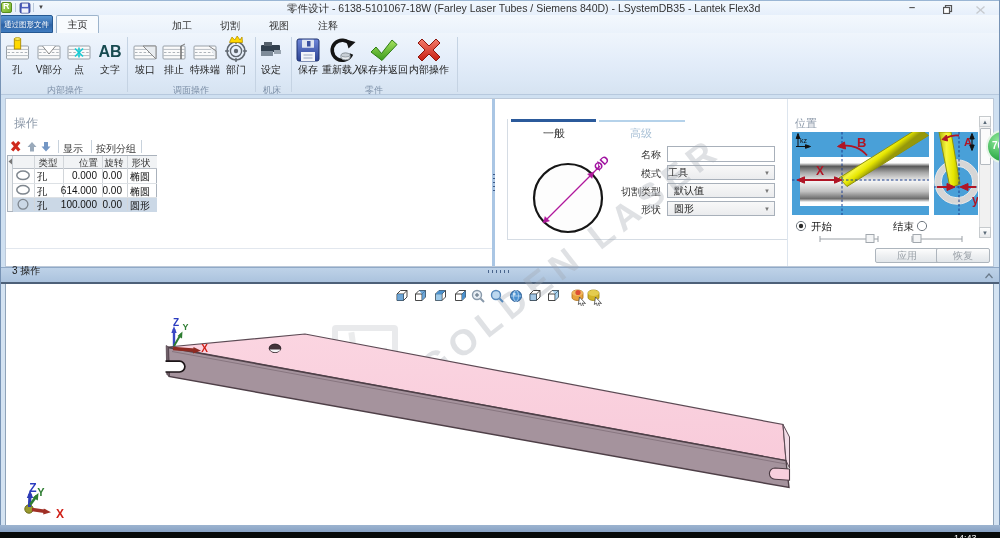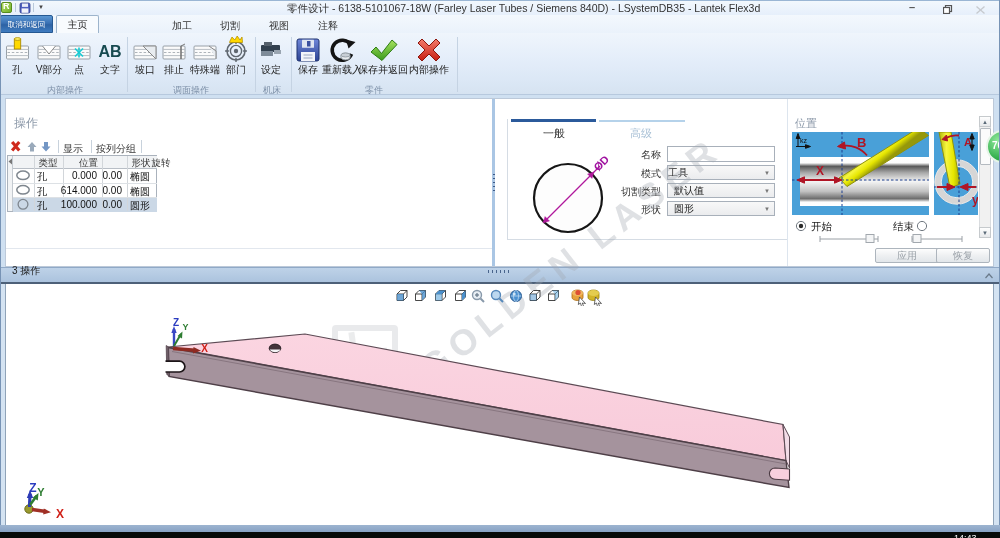--- a/index.html
+++ b/index.html
@@ -29,21 +29,21 @@
       <rect x="0.5" y="2.5" width="6" height="6" fill="#fff" stroke="#555" stroke-width="1.2"></rect>
     </svg>
 <svg class="abs" style="left:976px;top:6px;" width="9" height="8" viewBox="0 0 9 8">
       <g stroke="#c6cacf" stroke-width="1.3">
         <line x1="0.5" y1="0.5" x2="8.5" y2="7.5"></line>
         <line x1="8.5" y1="0.5" x2="0.5" y2="7.5"></line>
       </g>
     </svg>
 
 <div class="abs" style="left:0;top:15px;width:1000px;height:18px;background:linear-gradient(#f3f8fd,#eaf2fb);"></div>
-<div class="abs" style="left:0;top:15px;width:53px;height:18px;background:linear-gradient(#5a96d2,#3a71b4 45%,#2d62a4 55%,#3f7cc0);border:1px solid #255892;border-radius:2px 2px 0 0;color:#fff;font-size:7.5px;text-align:center;line-height:17px;overflow:hidden;">取消和返回</div>
+<div class="abs" style="left:0;top:15px;width:53px;height:18px;background:linear-gradient(#5a96d2,#3a71b4 45%,#2d62a4 55%,#3f7cc0);border:1px solid #255892;border-radius:2px 2px 0 0;color:#fff;font-size:7.5px;text-align:center;line-height:17px;overflow:hidden;">通过图形文件</div>
 <div class="abs" style="left:56px;top:15px;width:43px;height:18px;background:#f8fbfe;border:1px solid #9db4cc;border-bottom:none;border-radius:2px 2px 0 0;font-size:10px;color:#222;text-align:center;line-height:18px;">主页</div>
 <div class="lbl" style="left:109px;top:19px;font-size:10px;color:#333;margin-top:28px;">2D绘图</div>
 <div class="lbl" style="left:172px;top:19px;font-size:10px;color:#333;">加工</div>
 <div class="lbl" style="left:220px;top:19px;font-size:10px;color:#333;">切割</div>
 <div class="lbl" style="left:269px;top:19px;font-size:10px;color:#333;">视图</div>
 <div class="lbl" style="left:318px;top:19px;font-size:10px;color:#333;">注释</div>
 
 <div id="ribbon" class="abs" style="left:0;top:33px;width:1000px;height:62px;background:linear-gradient(#eff5fc,#e5eefa 40%,#dce8f6 75%,#d6e3f1);border-bottom:1px solid #b7c9de;"></div>
 <div class="abs" style="left:127px;top:37px;width:1px;height:55px;background:#c5d3e3;"></div>
 <div class="abs" style="left:255px;top:37px;width:1px;height:55px;background:#c5d3e3;"></div>
@@ -181,21 +181,21 @@
 
 <div class="abs" style="left:7px;top:155px;width:150px;height:57px;border:1px solid #aab2bc;"></div>
 <div class="abs" style="left:8px;top:156px;width:149px;height:12.5px;background:#f1f3f5;border-bottom:1px solid #b8bec6;"></div>
 <div class="abs" style="left:8px;top:156px;width:4.5px;height:55px;background:#f1f3f5;border-right:1px solid #c4cad0;"></div>
 <div class="abs" style="left:12.5px;top:197px;width:144.5px;height:14.5px;background:#cbd8e6;"></div>
 <svg class="abs" style="left:8px;top:158px;" width="5" height="7" viewBox="0 0 5 7">
       <path d="M4,0.5 L0.5,3.5 L4,6.5 Z" fill="#777"></path>
     </svg>
 <div class="lbl" style="left:48px;top:157px;font-size:9.5px;color:#333;transform:translateX(-50%);">类型</div>
 <div class="lbl" style="right:902px;top:157px;font-size:9.5px;color:#333;">位置</div>
-<div class="lbl" style="left:114px;top:157px;font-size:9.5px;color:#333;transform:translateX(-50%);margin-left:47px;">旋转</div>
+<div class="lbl" style="left:114px;top:157px;font-size:9.5px;color:#333;transform:translateX(-50%);">旋转</div>
 <div class="lbl" style="left:141px;top:157px;font-size:9.5px;color:#333;transform:translateX(-50%);">形状</div>
 <div class="abs" style="left:33.5px;top:156px;width:1px;height:55px;background:#d2d6da;"></div>
 <div class="abs" style="left:62.5px;top:156px;width:1px;height:55px;background:#d2d6da;"></div>
 <div class="abs" style="left:101.5px;top:156px;width:1px;height:55px;background:#d2d6da;"></div>
 <div class="abs" style="left:126.5px;top:156px;width:1px;height:55px;background:#d2d6da;"></div>
 <div class="abs" style="left:12.5px;top:182.5px;width:144.5px;height:1px;background:#dde1e5;"></div>
 <div class="abs" style="left:12.5px;top:197px;width:144.5px;height:1px;background:#dde1e5;"></div>
 <svg class="abs" style="left:13px;top:168px;" width="21" height="44" viewBox="0 0 21 44">
  <ellipse cx="10" cy="7.3" rx="6.2" ry="4.2" fill="#fff" stroke="#7e868e" stroke-width="1.5"></ellipse>
  <ellipse cx="10" cy="21.8" rx="6.2" ry="4.2" fill="#fff" stroke="#7e868e" stroke-width="1.5"></ellipse>

